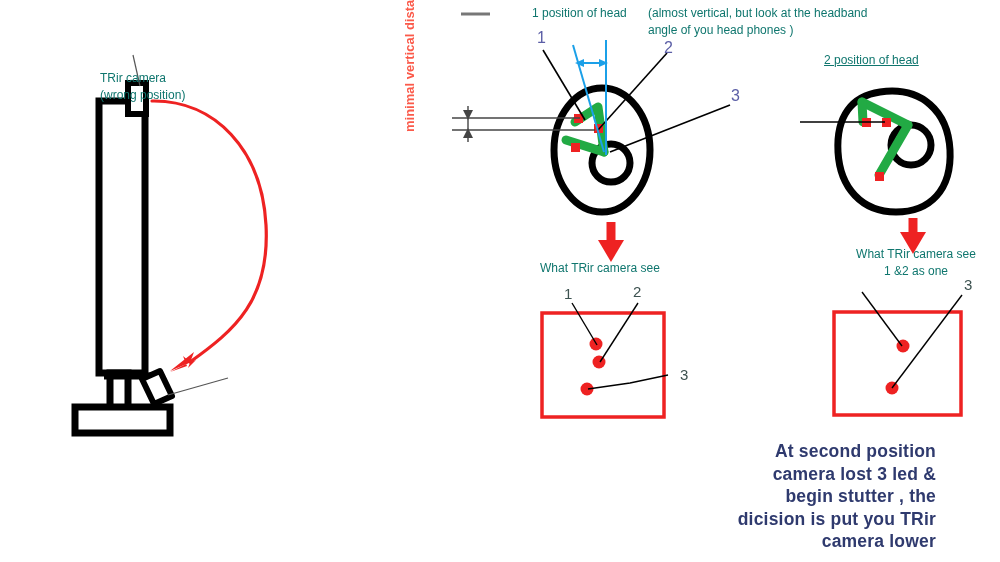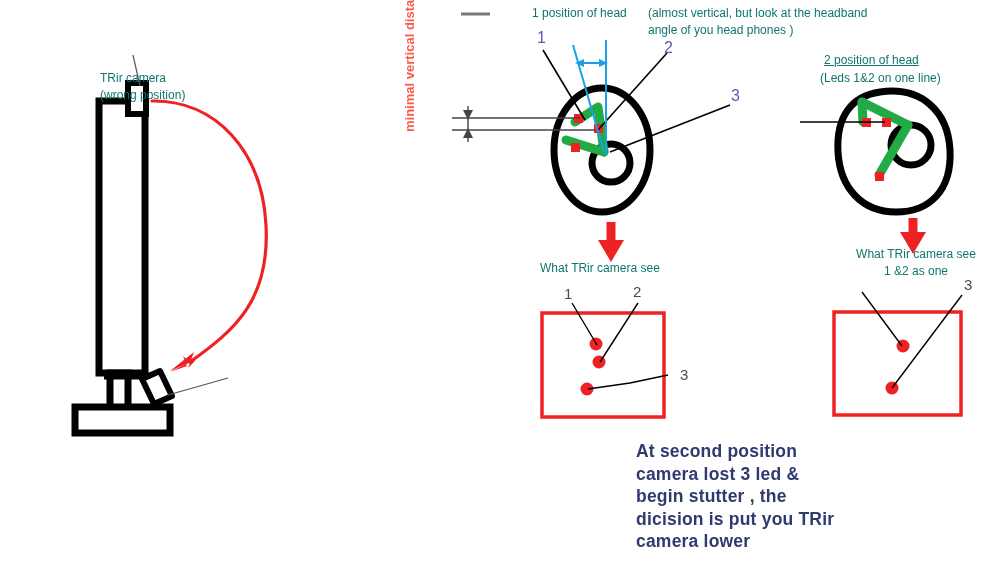--- a/index.html
+++ b/index.html
@@ -188,32 +188,31 @@
   <div class="lbl" style="left:532px; top:5px;">1 position of head</div>
 
   <div class="lbl" style="left:648px; top:5px; width:300px;">(almost vertical, but look at the headband
 angle of you head phones )</div>
 
   <div class="num" style="left:537px; top:30px;">1</div>
   <div class="num" style="left:664px; top:40px;">2</div>
   <div class="num" style="left:731px; top:88px;">3</div>
 
   <div class="lbl" style="left:824px; top:52px;text-decoration:underline;">2 position of head</div>
-  <div class="lbl" style="left:820px; top:70px;">(Leds 1&amp;2 on one line)</div>
 
   <div class="lbl" style="left:540px; top:260px;">What TRir camera see</div>
 
   <div class="num-dark" style="left:564px; top:286px;">1</div>
   <div class="num-dark" style="left:633px; top:284px;">2</div>
   <div class="num-dark" style="left:680px; top:367px;">3</div>
 
   <div class="lbl" style="left:836px; top:246px; width:160px; text-align:center;">What TRir camera see
 1 &amp;2 as one</div>
 
   <div class="num-dark" style="left:964px; top:277px;">3</div>
 
-  <div class="conclusion" style="left:636px; top:440px; width:300px;">At second position
+  <div class="conclusion" style="left:636px; top:440px; width:300px;text-align:right;">At second position
 camera lost 3 led &amp;
 begin stutter , the
 dicision is put you TRir
 camera lower</div>
 
 </div>
 
 </body></html>

